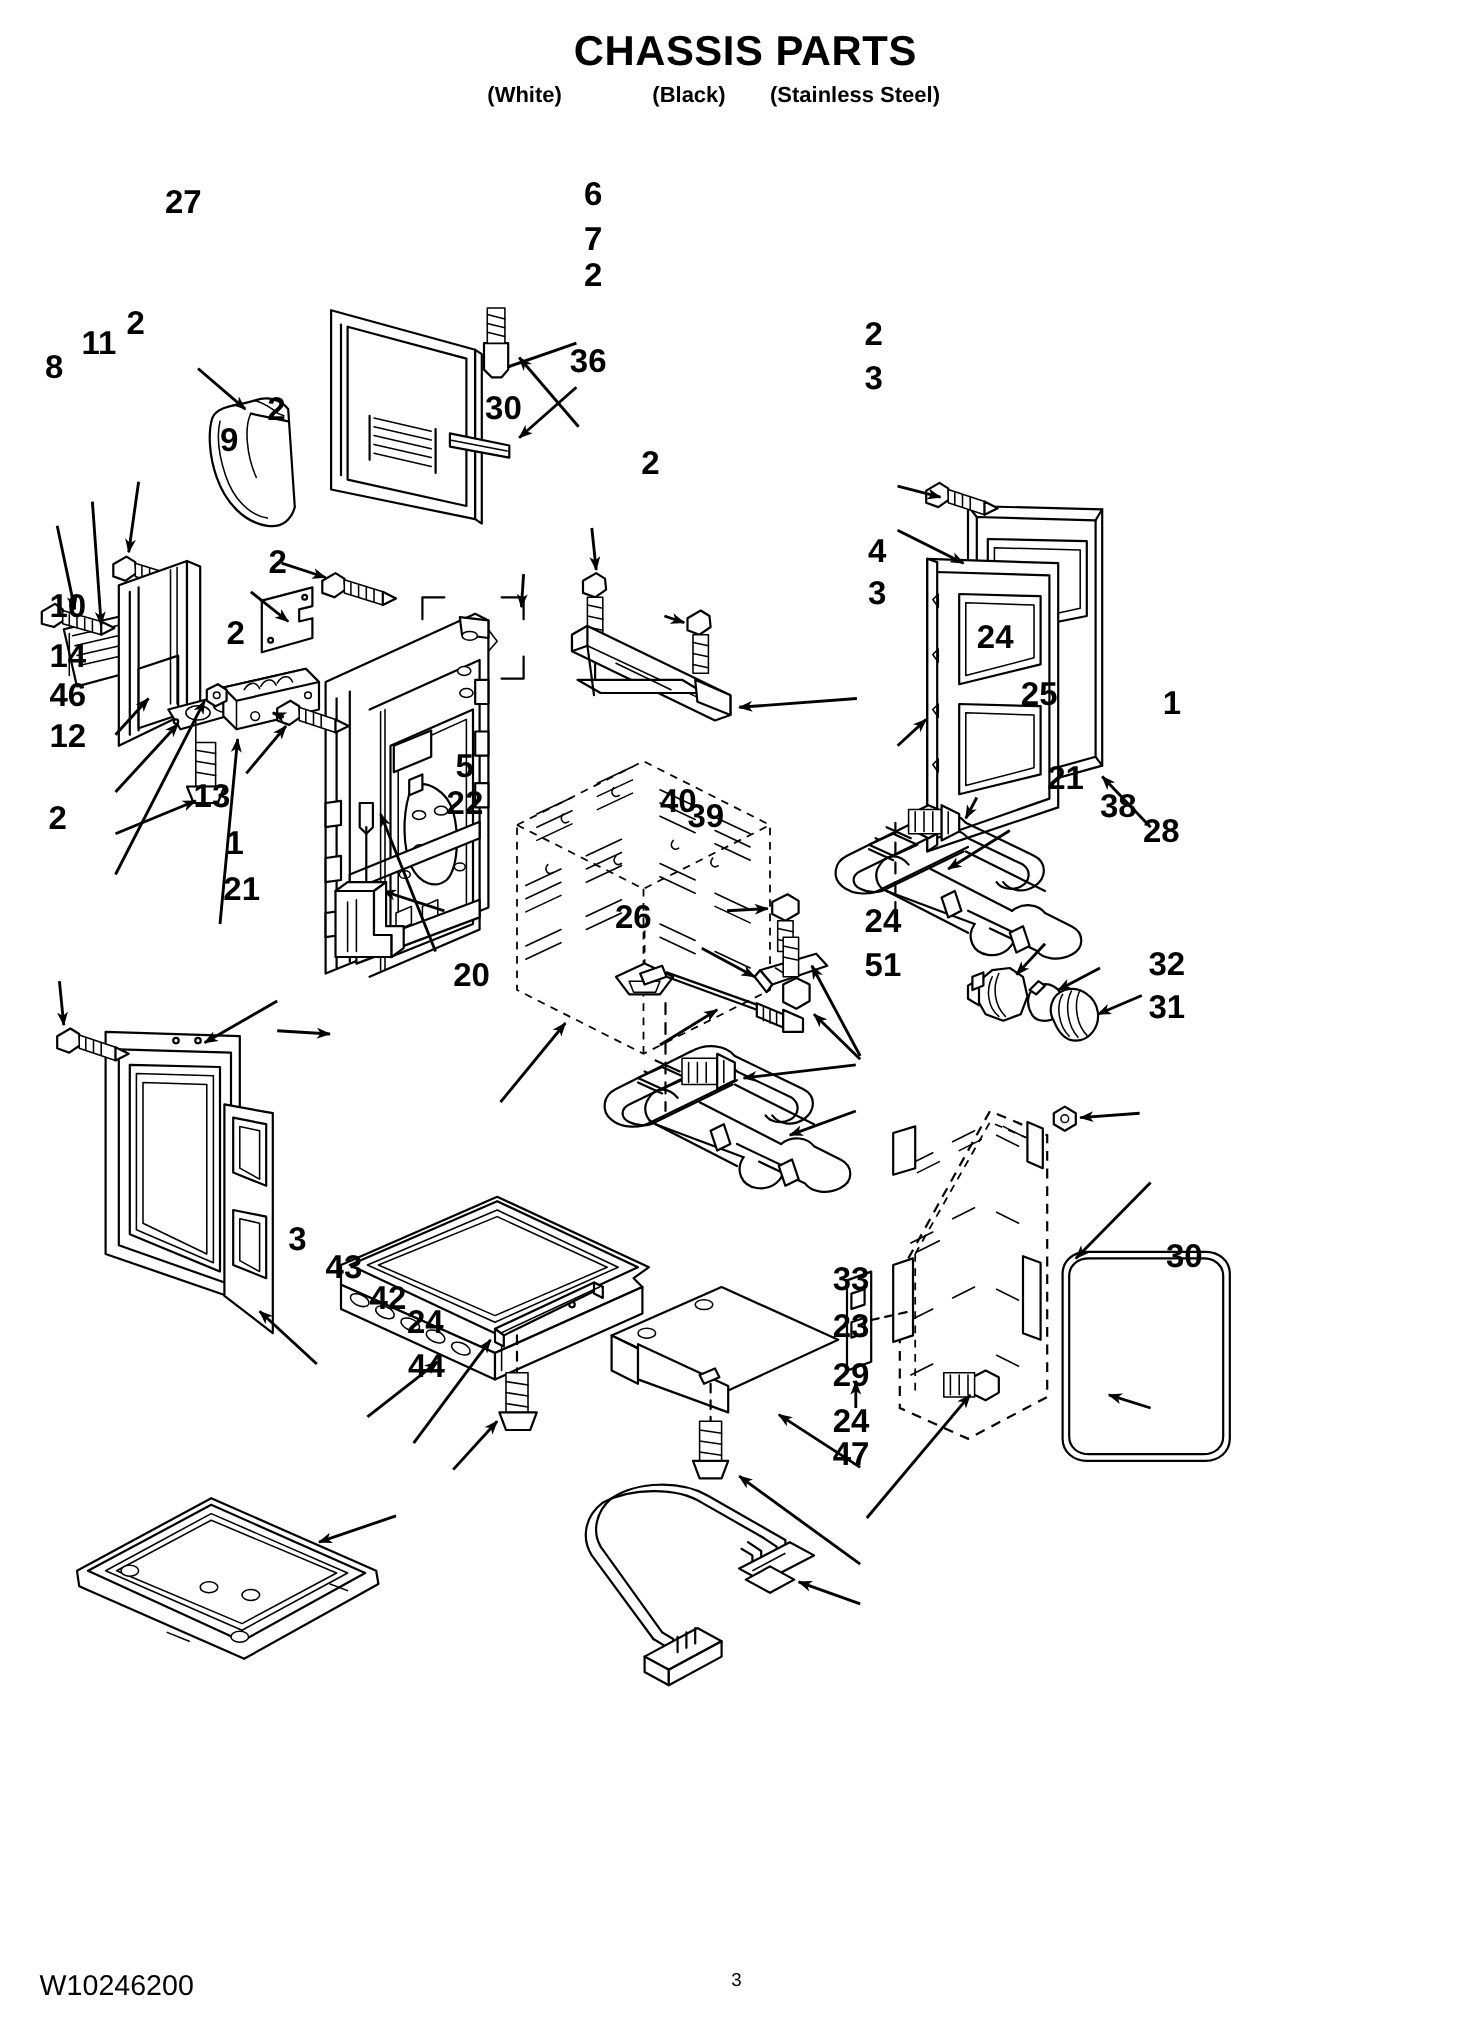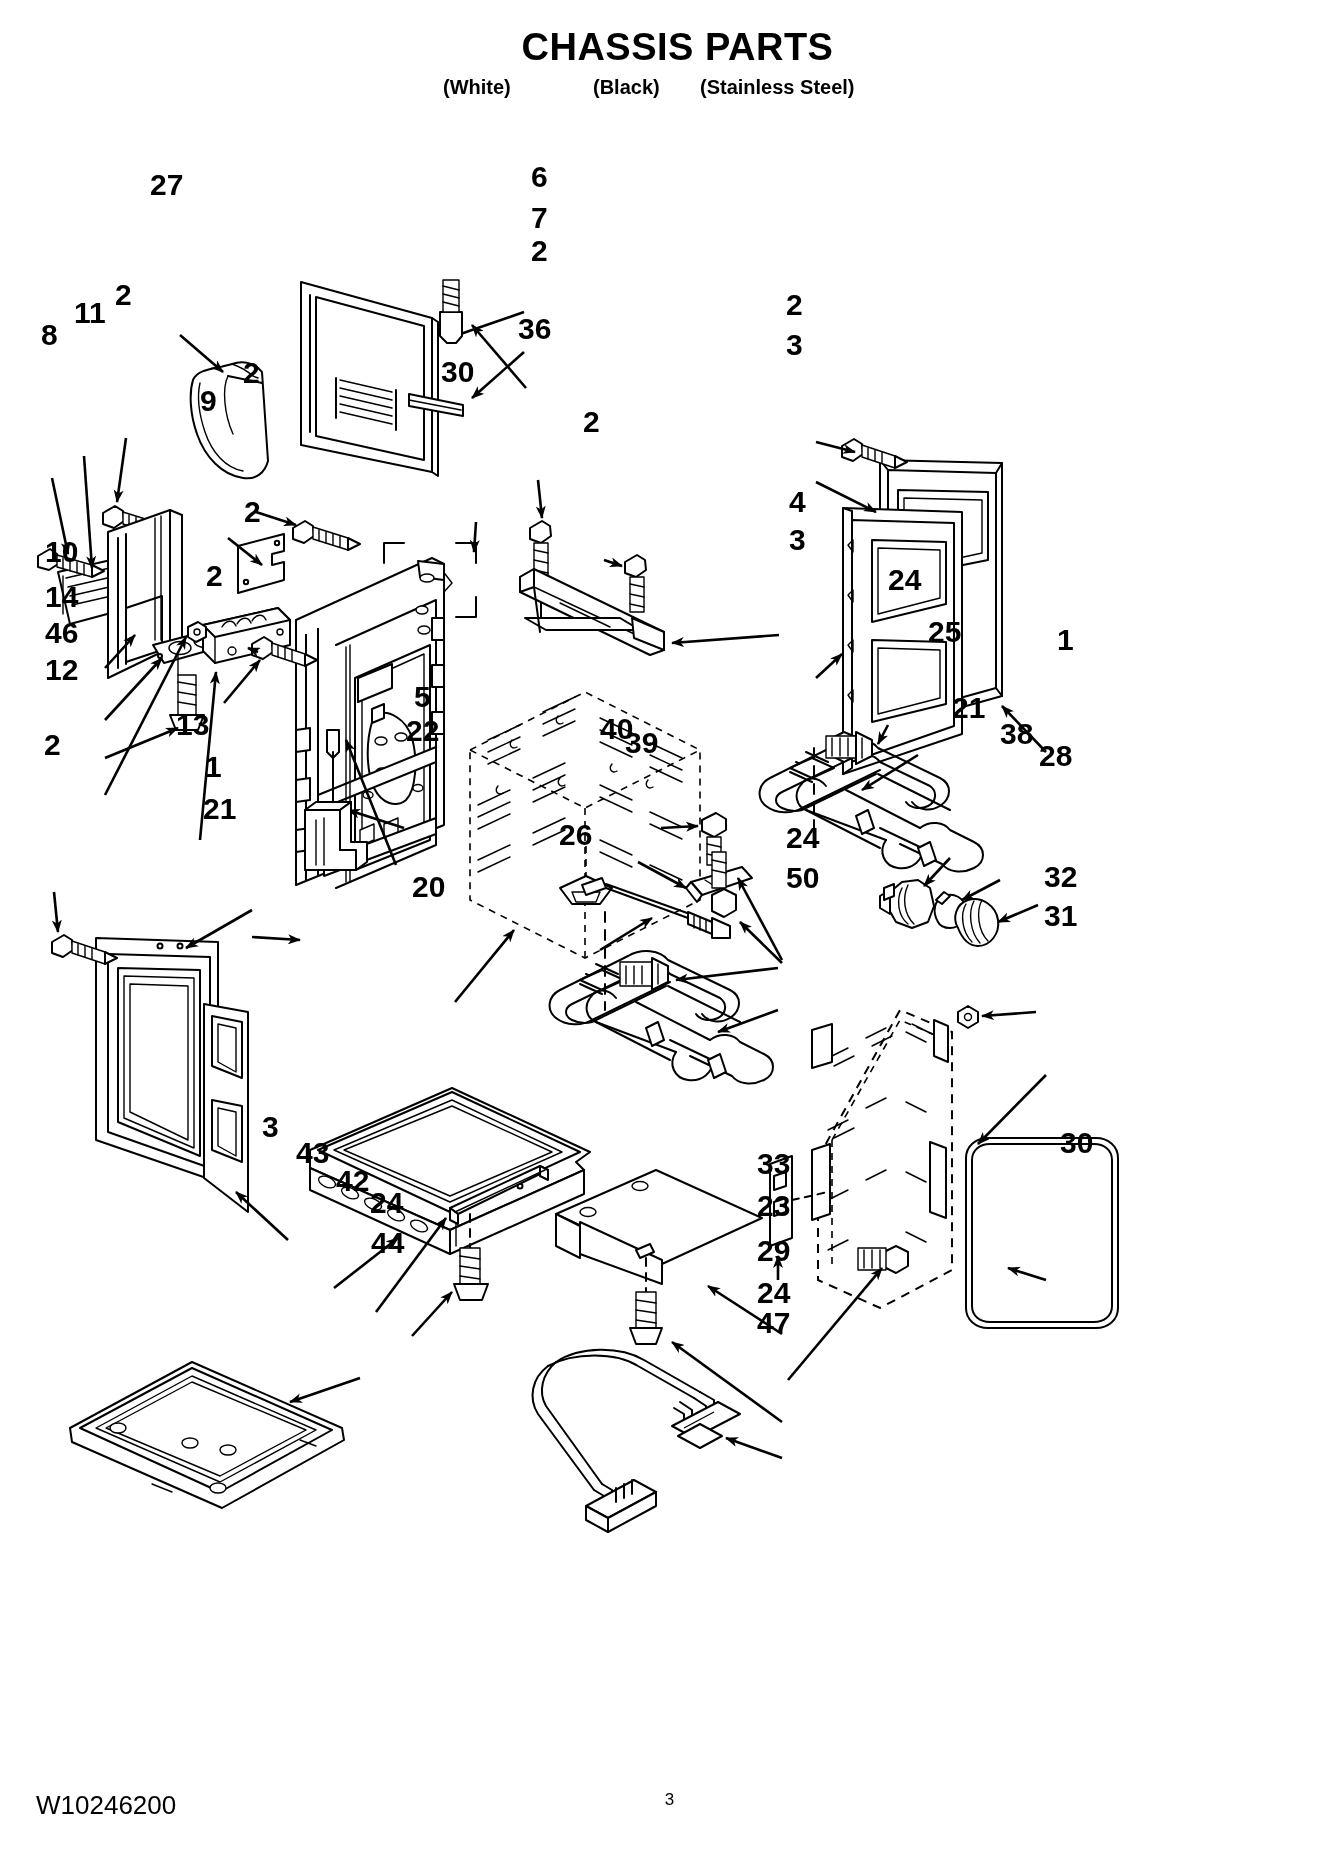--- a/index.html
+++ b/index.html
@@ -718,21 +718,21 @@
     <span class="callout" style="left: 888px; top: 565px;">24</span>
     <span class="callout" style="left: 928px; top: 592px; margin-top: 25px;">25</span>
     <span class="callout" style="left: 625px; top: 680px; margin-top: 48px;">39</span>
     <span class="callout" style="left: 600px; top: 714px;">40</span>
     <span class="callout" style="left: 952px; top: 693px;">21</span>
     <span class="callout" style="left: 1000px; top: 719px;">38</span>
     <span class="callout" style="left: 1039px; top: 741px;">28</span>
     <span class="callout" style="left: 786px; top: 823px;">24</span>
     <span class="callout" style="left: 559px; top: 820px;">26</span>
     <span class="callout" style="left: 412px; top: 872px;">20</span>
-    <span class="callout" style="left: 786px; top: 863px;">50</span>
+    <span class="callout" style="left: 786px; top: 863px;">51</span>
     <span class="callout" style="left: 44px; top: 730px;">2</span>
     <span class="callout" style="left: 205px; top: 752px;">1</span>
     <span class="callout" style="left: 203px; top: 794px;">21</span>
     <span class="callout" style="left: 262px; top: 1112px;">3</span>
     <span class="callout" style="left: 296px; top: 1138px;">43</span>
     <span class="callout" style="left: 336px; top: 1166px;">42</span>
     <span class="callout" style="left: 370px; top: 1188px;">24</span>
     <span class="callout" style="left: 371px; top: 1228px;">44</span>
     <span class="callout" style="left: 1044px; top: 862px;">32</span>
     <span class="callout" style="left: 1044px; top: 901px;">31</span>

